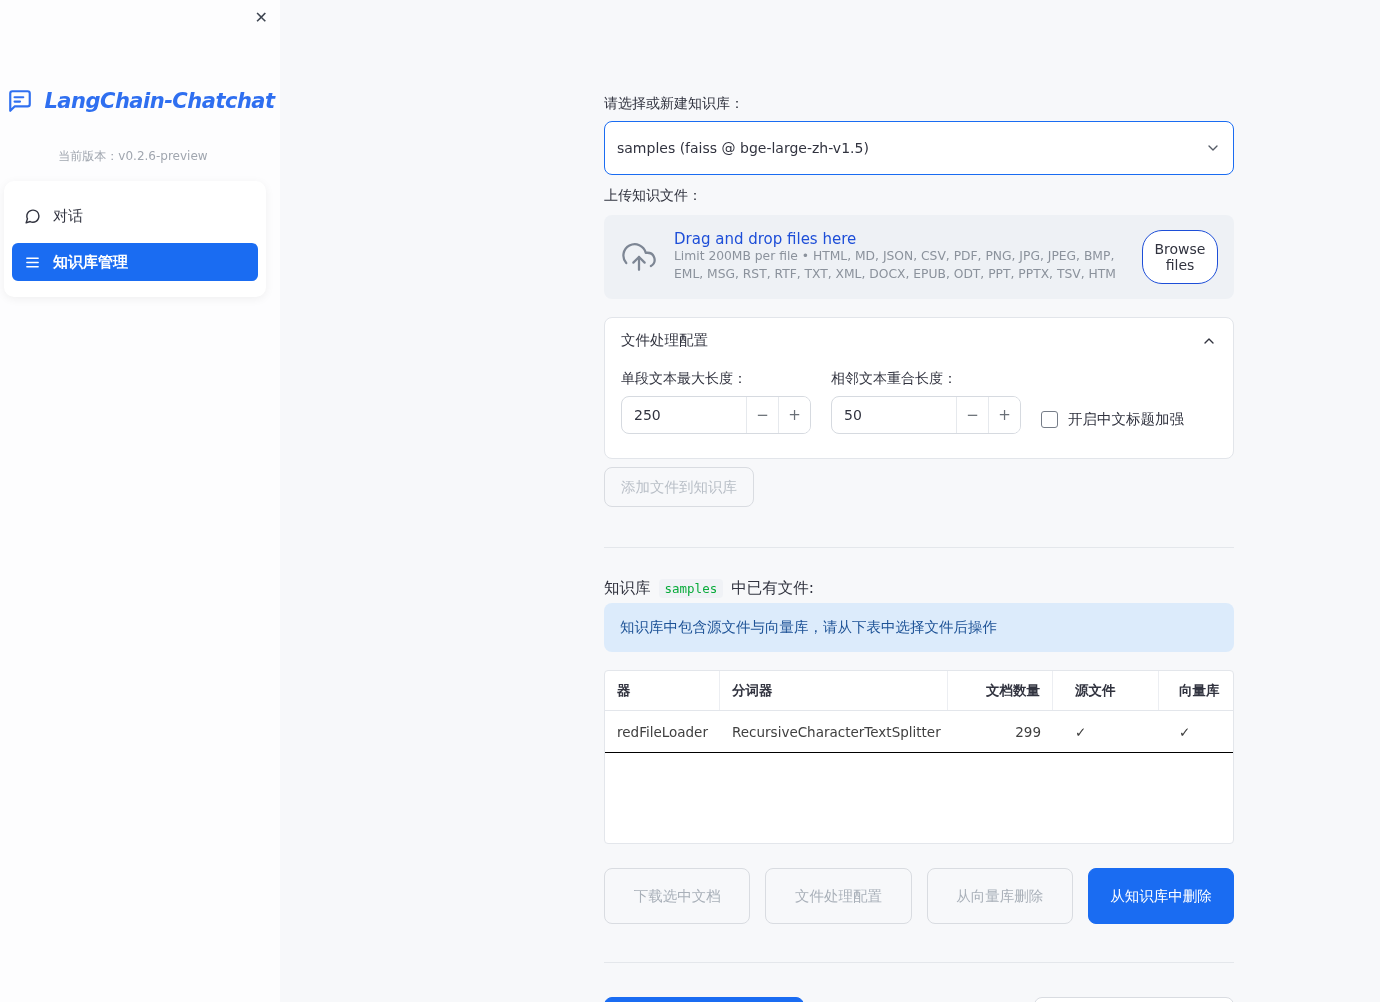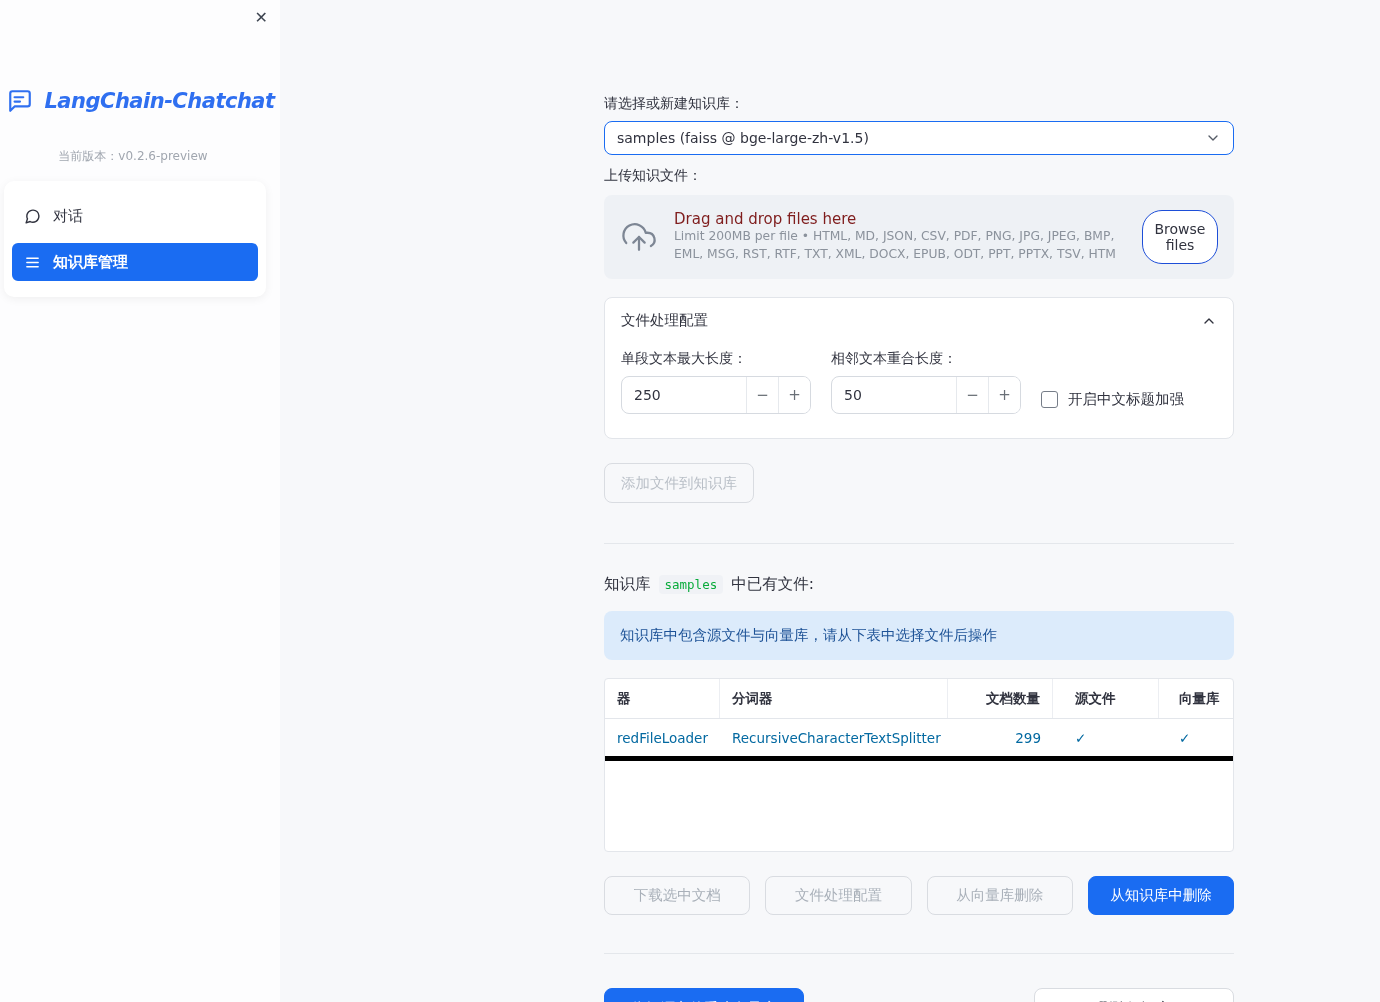--- a/index.html
+++ b/index.html
@@ -39,32 +39,32 @@
   .menu-item:last-child { margin-bottom:0; }
   .menu-item.selected { background:#1a6cf2; color:#ffffff; font-weight:bold; }
   .menu-item .mi-icon { display:flex; }
 
   
   .main { position:absolute; left:280px; top:11px; width:1100px; height:1002px; }
   .content { width:630px; margin:84px 0 0 324px; }
   .field-label { font-size:14px; color:#31333f; margin-bottom:8px; }
 
   .selectbox {
-    height:34px; border:1.5px solid #1a6cf2; border-radius:8px; background:#fff;
+    height:54px; border:1.5px solid #1a6cf2; border-radius:8px; background:#fff;
     display:flex; align-items:center; justify-content:space-between;
     padding:0 12px; font-size:14px; color:#31333f; cursor:pointer;
   }
 
   .upload-label { margin-top:12px; }
   .dropzone {
     margin-top:10px; height:84px; background:#eef1f5; border-radius:8px;
     display:flex; align-items:center; padding:0 16px; gap:16px; cursor:pointer;
   }
   .dz-texts { flex:1; }
-  .dz-title { font-size:15px; color:#7f1d1d; }
+  .dz-title { font-size:15px; color:#1d4ed8; }
   .dz-limit { font-size:12.3px; color:#8b929c; line-height:1.45; max-width:470px; }
   .browse-btn {
     background:#fff; border:1px solid #1d4ed8; border-radius:20px;
     width:76px; min-height:54px; font-size:14px; color:#31333f;
     display:flex; align-items:center; justify-content:center; text-align:center; padding:6px 8px;
   }
 
   .expander { margin-top:18px; border:1px solid #e2e5ea; border-radius:8px; background:#fff; }
   .exp-header {
     display:flex; justify-content:space-between; align-items:center;
@@ -81,55 +81,55 @@
   .step {
     width:32px; height:100%; border:none; border-left:1px solid #e6e9ed;
     background:#fff; color:#6a7077; font-size:15px;
     display:flex; align-items:center; justify-content:center;
   }
   .checkbox-wrap { display:flex; align-items:center; gap:10px; margin-top:30px; height:38px; cursor:pointer; }
   .cb-box { width:17px; height:17px; border:1px solid #767d88; border-radius:3px; background:#fff; flex:none; }
   .cb-label { font-size:14.5px; color:#31333f; white-space:nowrap; }
 
   .add-btn {
-    margin-top:24px; padding:0 16px; height:40px;
+    margin-top:8px; padding:0 16px; height:40px;
     border:1px solid #d9dce1; border-radius:8px; background:transparent;
     color:#b9bfc7; font-size:14.5px;
   }
 
   hr.divider { border:none; border-top:1px solid #e4e7eb; margin:40px 0 30px; }
   hr.divider2 { border:none; border-top:1px solid #e4e7eb; margin:38px 0 34px; }
 
   .kb-line { font-size:15.5px; color:#31333f; display:flex; align-items:center; gap:8px; }
   .kb-code {
     font-family:"DejaVu Sans Mono","Liberation Mono",monospace;
     font-size:12.5px; color:#09ab3b; background:#f0f2f6;
     padding:2px 6px; border-radius:4px;
   }
 
   .info-box {
-    margin-top:16px; background:#dcebfb; color:#1d5296;
+    margin-top:4px; background:#dcebfb; color:#1d5296;
     border-radius:8px; padding:15px 16px; font-size:14.5px;
   }
 
   .dtable { margin-top:18px; border:1px solid #e3e6eb; border-radius:4px; background:#fff; height:174px; overflow:hidden; }
   .t-head { display:flex; height:40px; border-bottom:1px solid #e3e6eb; font-size:13.5px; font-weight:600; color:#31333f; }
   .th { display:flex; align-items:center; padding:0 12px; border-right:1px solid #eceef2; height:100%; overflow:hidden; white-space:nowrap; }
   .th:last-child { border-right:none; }
-  .t-row { display:flex; height:42px; align-items:center; border-bottom:5px solid #000000; font-size:13.5px; color:#0369a1; cursor:pointer; }
+  .t-row { display:flex; height:42px; align-items:center; border-bottom:1px solid #000000; font-size:13.5px; color:#404040; cursor:pointer; }
   .td { padding:0 12px; overflow:hidden; white-space:nowrap; }
   .c0 { width:115px; flex:none; }
   .c1 { width:228px; flex:none; }
   .c2 { width:105px; flex:none; justify-content:flex-end; text-align:right; }
   .c3 { width:106px; flex:none; padding-left:22px; }
   .c4 { width:76px; flex:none; padding-left:20px; }
 
   .actions { margin-top:24px; display:flex; gap:15px; }
   .act {
-    flex:1; height:39px; border-radius:8px; border:1px solid #d9dce1;
+    flex:1; height:56px; border-radius:8px; border:1px solid #d9dce1;
     background:transparent; color:#a9b0b9; font-size:14.5px;
     display:flex; align-items:center; justify-content:center;text-align:center;
   }
   .act.primary { background:#1a6cf2; border-color:#1a6cf2; color:#fff; }
 
   .bottom-row { display:flex; justify-content:space-between; }
   .btn-rebuild {
     width:200px; height:40px; background:#1a6cf2; border:1px solid #1a6cf2;
     color:#fff; border-radius:8px; font-size:14.5px;
   }

